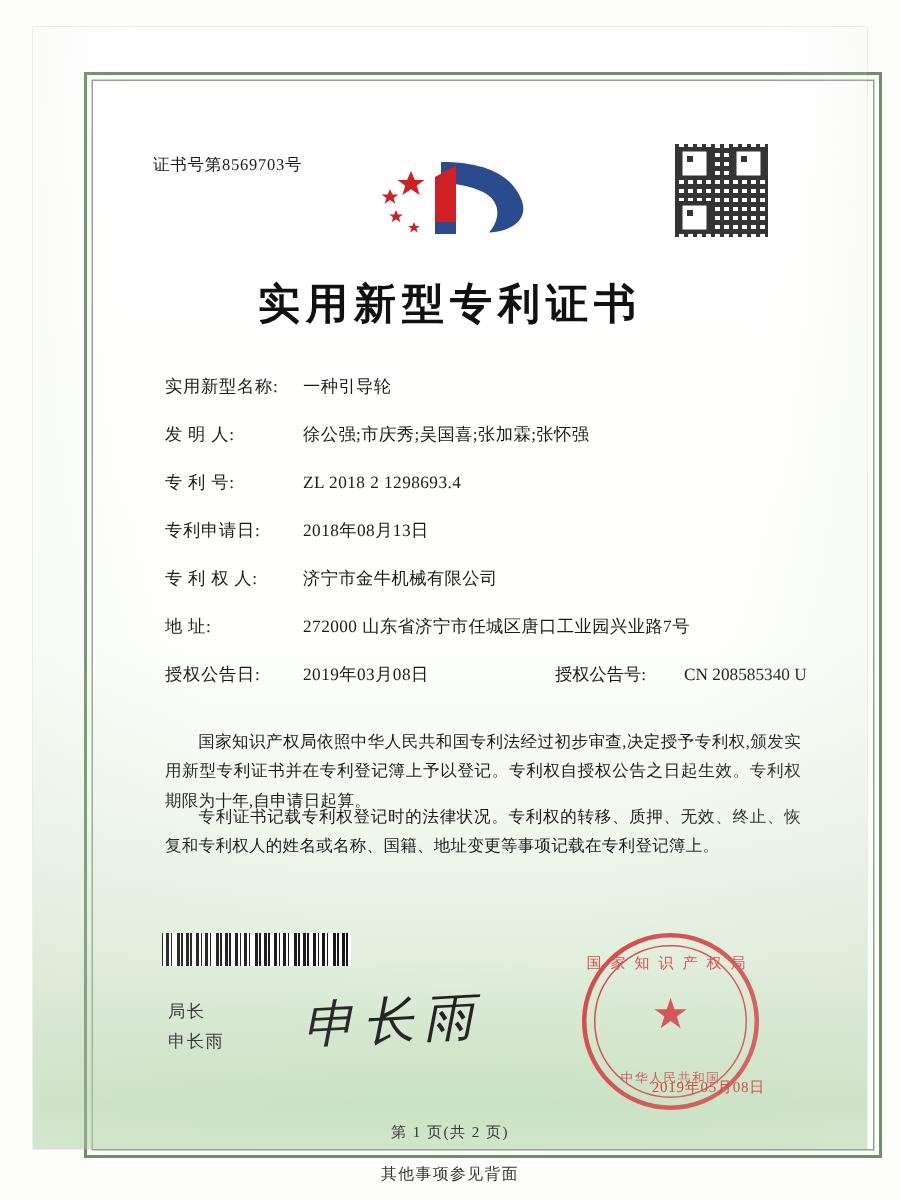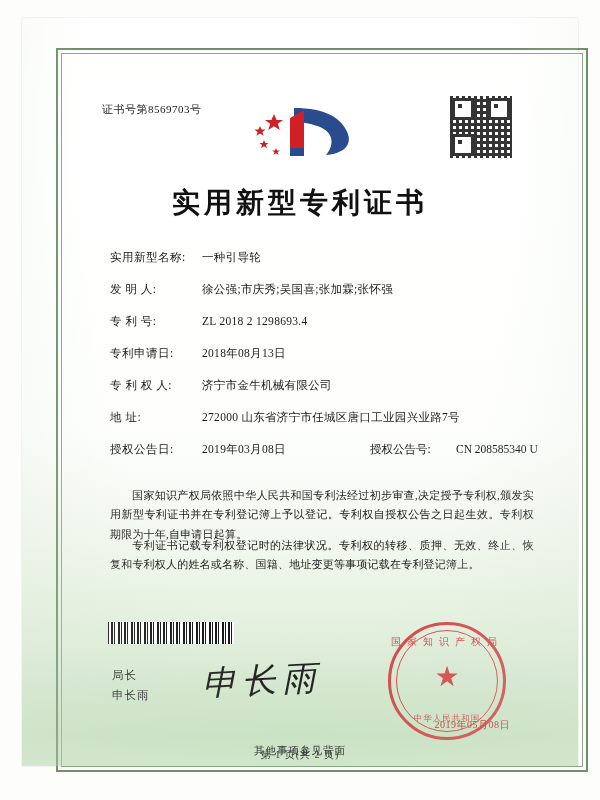--- a/index.html
+++ b/index.html
@@ -254,21 +254,21 @@
     left: 0; right: 0;
     top: 730px;
     text-align: center;
     font-size: 10px;
     color: #222;
     letter-spacing: 1px;
   }
   .footnote {
     position: absolute;
     left: 0; right: 0;
-    top: 744px;
+    top: 776px;
     text-align: center;
     font-size: 10.5px;
     color: #333;
     letter-spacing: 1px;
   }
 </style>
 </head>
 <body>
 
 <div class="page">

